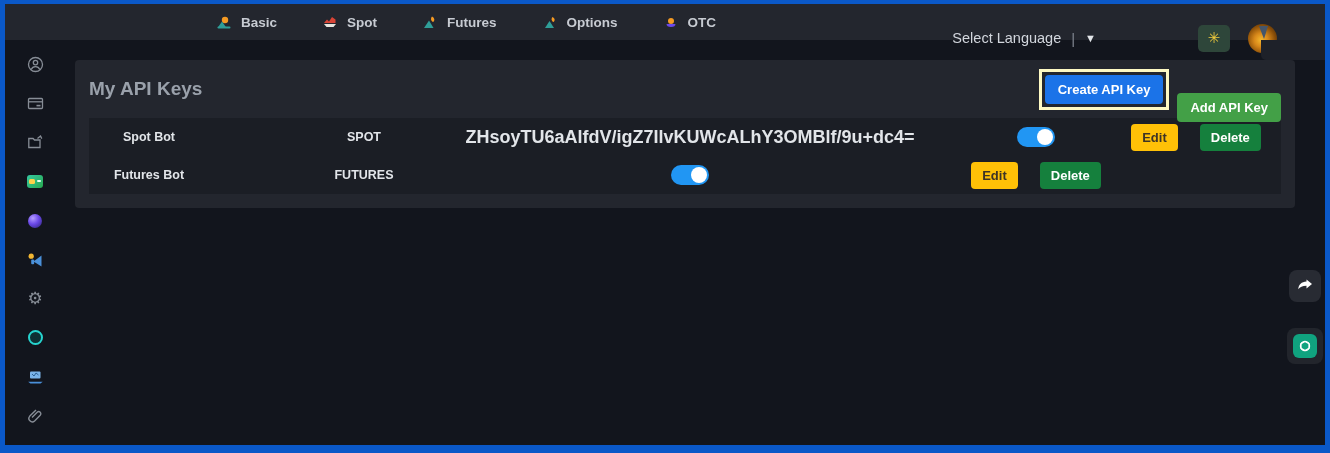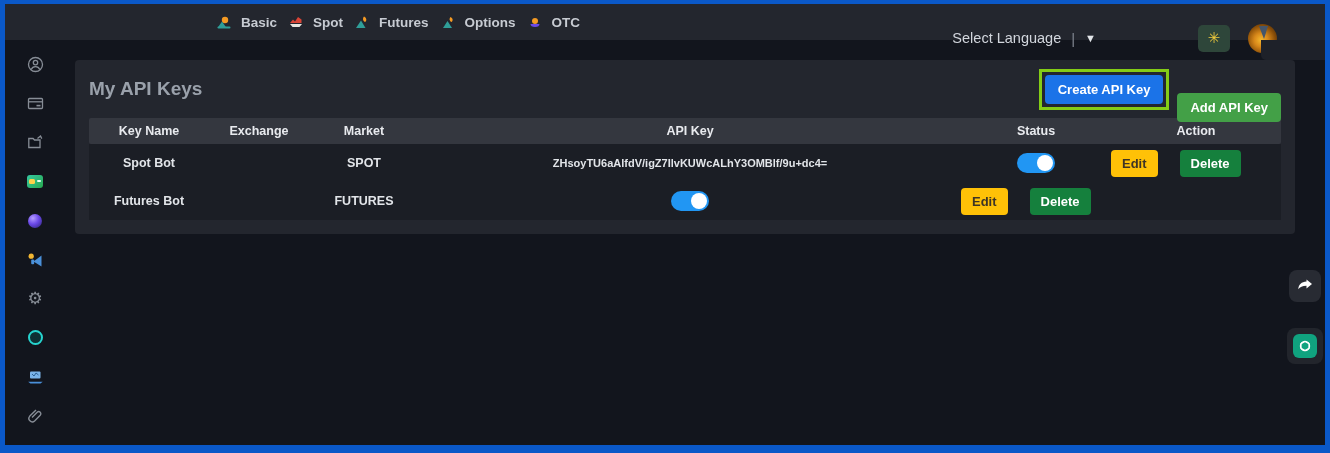--- a/index.html
+++ b/index.html
@@ -7,21 +7,21 @@
   body { font-family:"Liberation Sans", sans-serif; }
 
   .frame {
     position:relative; width:1330px; height:453px;
     border:solid #0a58c8; border-width:4px 5px 8px 5px;
     background:#12151d; overflow:hidden;
   }
 
   
   .navbar { height:36px; background:#23262e; display:flex; align-items:center; }
-  .nav-menu { display:flex; align-items:center; gap:12px; margin-left:212px; }
+  .nav-menu { display:flex; align-items:center; gap:46px; margin-left:212px; }
   .nav-item { display:flex; align-items:center; gap:10px; color:#c7cbd2;
               font-size:13.5px; font-weight:bold; cursor:pointer; }
   .nav-item svg { display:block; }
   .nav-right { margin-left:auto; display:flex; align-items:center; margin-right:48px;margin-top:32px; }
   .lang { display:flex; align-items:center; color:#d2d6dd; font-size:14.5px; gap:10px; cursor:pointer; }
   .lang .divider { color:#7e848e; font-size:15px; }
   .lang .caret { font-size:11px; color:#e3e6ea; }
   .theme-btn { margin-left:102px; width:32px; height:27px; border-radius:5px;
                background:#2e463a; display:flex; align-items:center; justify-content:center;
                color:#ecc83c; font-size:15px; cursor:pointer; }
@@ -53,39 +53,39 @@
   .disc { width:15px; height:15px; border-radius:50%; background:#0e3034;
           border:2.5px solid #26d4cf; }
 
   
   .main { flex:1; position:relative; }
   .panel { margin:20px 30px 0 10px; background:#23262e; border-radius:4px;
            padding:0 14px 14px; }
   .panel-head { display:flex; align-items:center; height:58px; }
   .panel-title { color:#9aa1ab; font-size:19px;font-weight:bold; }
   .head-buttons { margin-left:auto; display:flex; align-items:center; gap:8px; }
-  .annotation-box { border:3px solid #84cc16; padding:3px; }
+  .annotation-box { border:3px solid #fef9c3; padding:3px; }
   .btn { border:none; border-radius:4px; font-family:inherit; font-size:13px;
          font-weight:bold; padding:7px 13px; cursor:pointer; white-space:nowrap; }
   .btn-create { background:#1b73e8; color:#ffffff; }
   .btn-add { background:#43a047; color:#ffffff;margin-top:36px; }
 
   .thead, .trow { display:grid; grid-template-columns:120px 100px 110px 1fr 150px 170px;
                   align-items:center; text-align:center; }
   .thead { background:#34373f; height:26px; color:#e8eaee; font-size:12.5px;
            font-weight:bold; border-radius:2px; }
   .trow { background:#1b1e25; height:38px; color:#e2e5e9; font-size:12.5px; font-weight:bold; }
-  .cell-key { font-size:11px; }
+  .cell-key { font-size:18px; }
 
   .switch { width:38px; height:20px; border-radius:10px; background:#2196f3;
             position:relative; margin:0 auto; cursor:pointer; }
   .switch::after { content:""; position:absolute; right:2px; top:2px; width:16px; height:16px;
                    border-radius:50%; background:#ffffff; }
 
-  .action-cell { display:flex; gap:22px; }
+  .action-cell { display:flex; justify-content:center; gap:22px; }
   .btn-edit { background:#ffc107; color:#3d3426; padding:6px 11px; }
   .btn-delete { background:#15803d; color:#ffffff; padding:6px 11px; }
 
   
   .float-share { position:absolute; right:4px; top:266px; width:32px; height:32px;
                  border-radius:8px; background:#282b33; display:flex; align-items:center;
                  justify-content:center; cursor:pointer; }
   .float-chat { position:absolute; right:2px; top:324px; width:36px; height:36px;
                 border-radius:8px; background:#22252c; display:flex; align-items:center;
                 justify-content:center; cursor:pointer; }
@@ -222,28 +222,20 @@
         <div class="panel-head">
           <div class="panel-title">My API Keys</div>
           <div class="head-buttons">
             <div class="annotation-box">
               <button class="btn btn-create">Create API Key</button>
             </div>
             <button class="btn btn-add">Add API Key</button>
           </div>
         </div>
 
-        <div class="thead">
-          <div>Key Name</div>
-          <div>Exchange</div>
-          <div>Market</div>
-          <div>API Key</div>
-          <div>Status</div>
-          <div>Action</div>
-        </div>
 
         <div class="trow">
           <div>Spot Bot</div>
           <div></div>
           <div>SPOT</div>
           <div class="cell-key">ZHsoyTU6aAlfdV/igZ7IlvKUWcALhY3OMBlf/9u+dc4=</div>
           <div>
               <div class="switch"></div>
             </div>
           <div class="action-cell">

